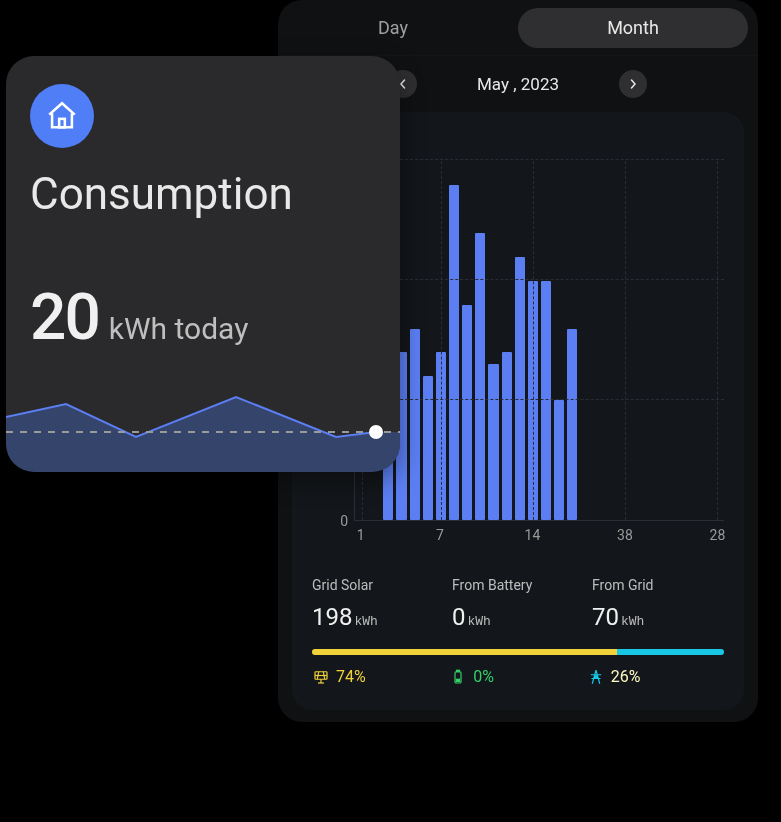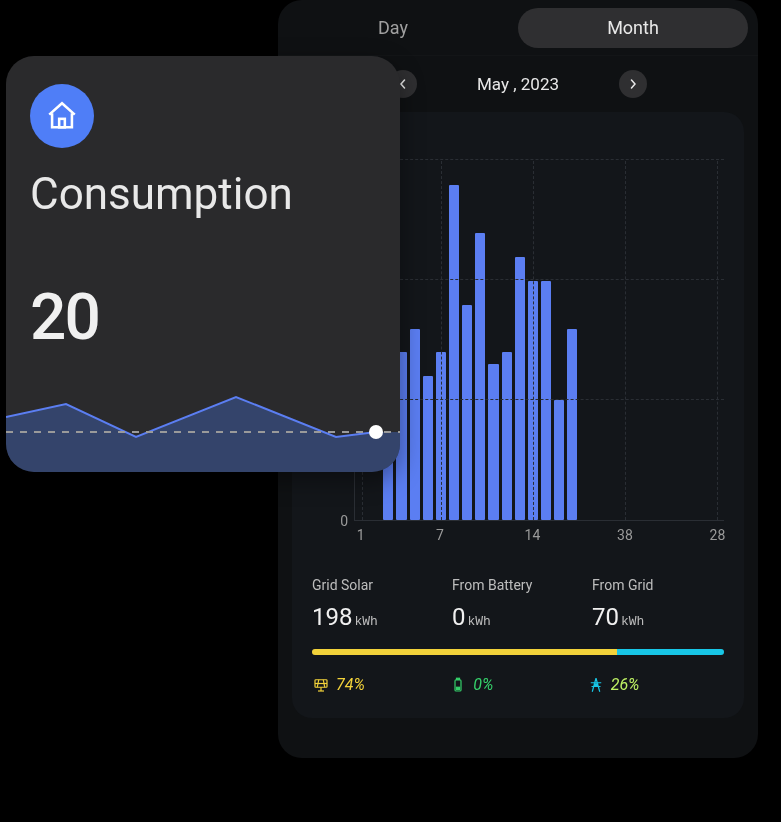--- a/index.html
+++ b/index.html
@@ -14,21 +14,21 @@
   }
 
   
   .main-panel {
     position: absolute;
     left: 278px;
     top: 0;
     width: 480px;
     background: #0f1113;
     border-radius: 24px;
-    padding-bottom: 40px;
+    padding-bottom: 12px;
   }
 
   
   .tabs {
     display: flex;
     height: 56px;
     align-items: center;
     border-bottom: 1px solid rgba(255,255,255,0.02);
   }
   .tab {
@@ -173,22 +173,21 @@
     border-radius: 3px;
     overflow: hidden;
     margin-top: 18px;
     background: #2a2e34;
   }
   .seg { height: 100%; }
 
   
   .percent-row {
     display: flex;
-    margin-top: 20px;
-    font-style: italic;
+    margin-top: 12px;
   }
   .percent-item {
     flex: 1;
     display: flex;
     align-items: center;
     gap: 6px;
     font-size: 16px;
   }
   .icon-svg { width: 18px; height: 18px; }
 
@@ -395,41 +394,42 @@
         <span>74%</span>
       </div>
       <div class="percent-item" style="color:#35d06a">
         <svg class="icon-svg" viewBox="0 0 24 24" fill="none" stroke="#35d06a" stroke-width="1.6">
           <rect x="8" y="5" width="8" height="15" rx="1.5"></rect>
             <rect x="10" y="3" width="4" height="2" fill="#35d06a"></rect>
             <rect x="10" y="15" width="4" height="3" fill="#35d06a"></rect>
         </svg>
         <span>0%</span>
       </div>
-      <div class="percent-item" style="color:#bef264">
+      <div class="percent-item" style="color:#fef9c3">
         <svg class="icon-svg" viewBox="0 0 24 24" fill="none" stroke="#18c6e6" stroke-width="1.6">
           <path d="M12 3 L7 21 M12 3 L17 21 M5 9 h14 M6 14 h12 M9 9 l6 5 M15 9 l-6 5"></path>
         </svg>
         <span>26%</span>
       </div>
     </div>
   </div>
 </div>
 
 <div class="consumption-card">
   <div class="home-icon">
     <svg width="34" height="34" viewBox="0 0 24 24" fill="none" stroke="#fff" stroke-width="1.8">
       <path d="M3 11 L12 3 L21 11"></path>
         <path d="M5 10 v10 h14 v-10"></path>
         <rect x="10" y="14" width="4" height="6"></rect>
     </svg>
   </div>
   <div class="consumption-title">Consumption</div>
   <div class="consumption-value-row">
     <span class="consumption-value">20</span>
+    <span class="consumption-unit-label">kWh today</span>
   </div>
   <svg class="spark" viewBox="0 0 394 90" preserveAspectRatio="none">
     <path d="M0 35 L60 22 L130 55 L230 15 L330 55 L370 50 L394 50 L394 90 L0 90 Z" fill="rgba(60,90,160,0.55)"></path>
     <path d="M0 35 L60 22 L130 55 L230 15 L330 55 L370 50" stroke="#5b7ef2" stroke-width="2" fill="none"></path>
     <line x1="0" y1="50" x2="394" y2="50" stroke="#9a9a9a" stroke-width="2" stroke-dasharray="7 7"></line>
     <circle cx="370" cy="50" r="7" fill="#ffffff"></circle>
   </svg>
 </div>
 
 </body></html>

